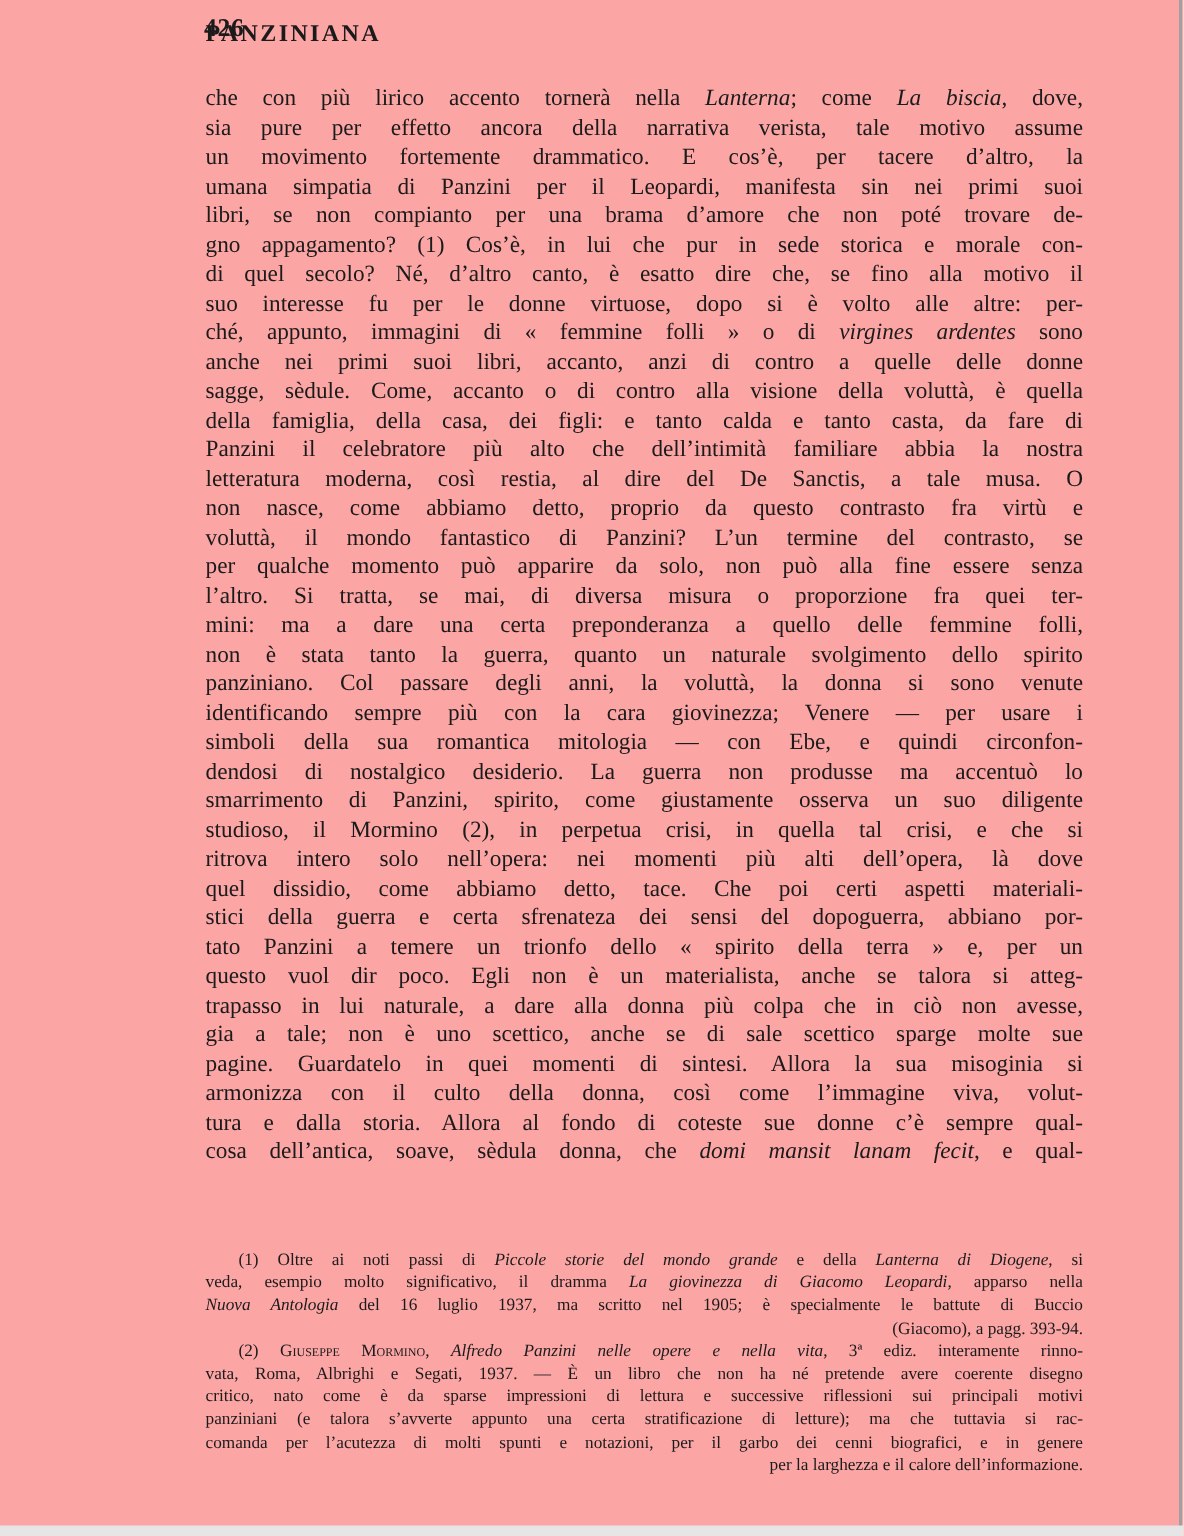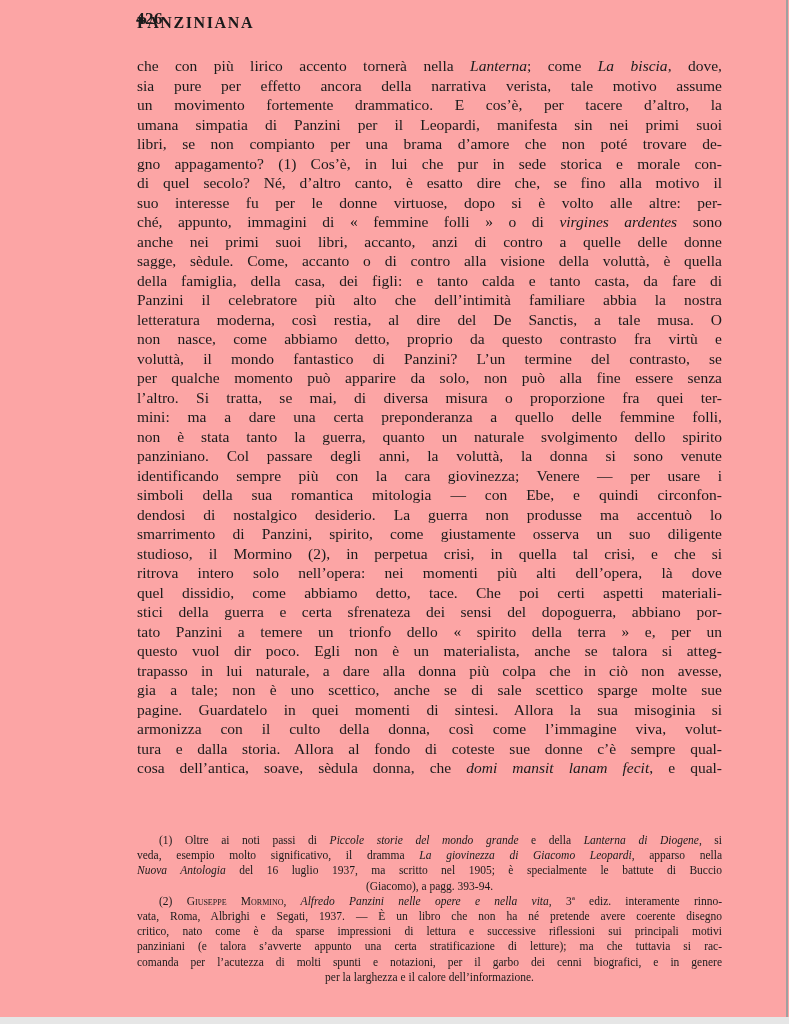--- a/index.html
+++ b/index.html
@@ -19,21 +19,21 @@
     text-align:left; font-size:16px; font-weight:bold; letter-spacing:1.6px;
   }
   .body-text {
     position:absolute; left:137px; top:56px; width:585px;
     font-size:15.5px; line-height:19.5px;font-family:Liberation Serif, serif;
   }
   .footnotes {
     position:absolute; left:137px; top:833px; width:585px;
     font-size:11.5px; line-height:15.2px;
   }
-  .tline { text-align:center; }
+  .tline { text-align:right; }
   .just { text-align:justify; text-align-last:justify; }
   .ind { text-indent:22px; }
   .it { font-style:italic; }
   .sc { font-variant:small-caps; }
   .scan-edge-right {
     position:absolute; right:1px; top:0; width:2px; height:1024px;
     background:#a0a0a0;
   }
   .scan-edge-bottom {
     position:absolute; left:0; bottom:0; width:789px; height:7px;

